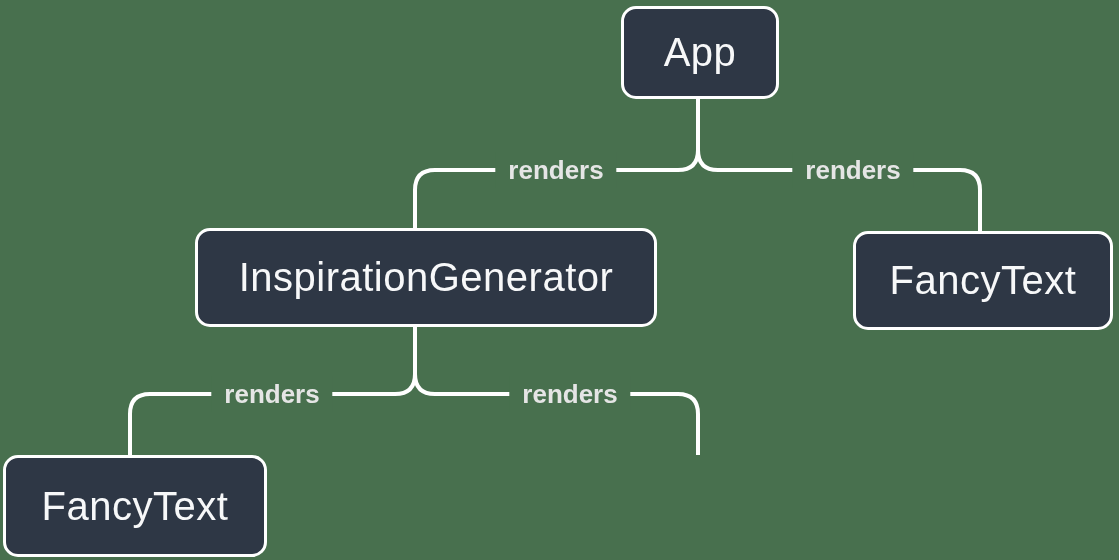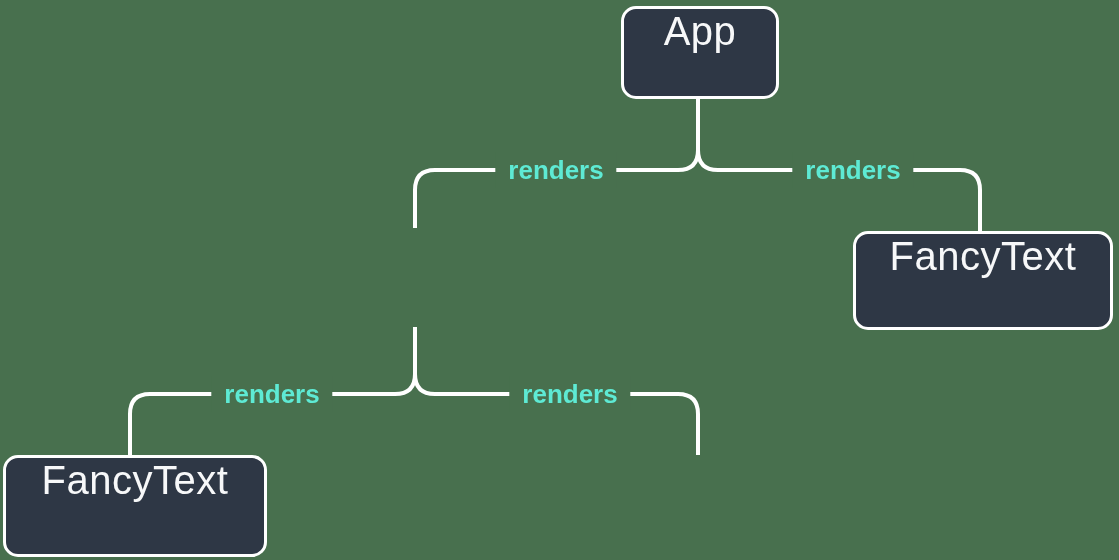--- a/index.html
+++ b/index.html
@@ -27,39 +27,39 @@
     stroke-linejoin: round;
   }
   .node {
     position: absolute;
     z-index: 2;
     background: #2e3745;
     border: 3px solid #ffffff;
     border-radius: 15px;
     box-sizing: border-box;
     display: flex;
-    align-items: flex-start;
+    align-items: center;
     justify-content: center;
     color: #f7f8f9;
     font-size: 40px;
     font-weight: 400;
     letter-spacing: 0.5px;
     white-space: nowrap;
   }
   .node-app        { left: 621px; top: 6px;   width: 158px; height: 93px;  }
   .node-ig         { left: 195px; top: 228px; width: 462px; height: 99px;  }
   .node-ft-right   { left: 853px; top: 231px; width: 260px; height: 99px;  }
   .node-ft-left    { left: 3px;   top: 455px; width: 264px; height: 102px; }
   .node-copyright  { left: 568px; top: 455px; width: 265px; height: 97px;  }
   .edge-label {
     position: absolute;
     z-index: 3;
     transform: translate(-50%, -50%);
     background: #48704e;
-    color: #5eead4;
+    color: #e5e5e5;
     font-size: 26px;
     font-weight: 700;
     padding: 2px 13px;
     white-space: nowrap;
   }
   .edge-label-1 { left: 556px; top: 170px; }
   .edge-label-2 { left: 853px; top: 170px; }
   .edge-label-3 { left: 272px; top: 394px; }
   .edge-label-4 { left: 570px; top: 394px; }
 </style>
@@ -72,20 +72,23 @@
     <path d="M 698 99 L 698 150 Q 698 170 678 170 L 435 170 Q 415 170 415 190 L 415 228"></path>
     <path d="M 698 99 L 698 150 Q 698 170 718 170 L 960 170 Q 980 170 980 190 L 980 231"></path>
     <path d="M 415 327 L 415 374 Q 415 394 395 394 L 150 394 Q 130 394 130 414 L 130 455"></path>
     <path d="M 415 327 L 415 374 Q 415 394 435 394 L 678 394 Q 698 394 698 414 L 698 455"></path>
   </svg>
 
   <div class="node node-app">
     <span>App</span>
   </div>
 
+  <div class="node node-ig">
+    <span>InspirationGenerator</span>
+  </div>
 
   <div class="node node-ft-right">
     <span>FancyText</span>
   </div>
 
   <div class="node node-ft-left">
     <span>FancyText</span>
   </div>
 
 

